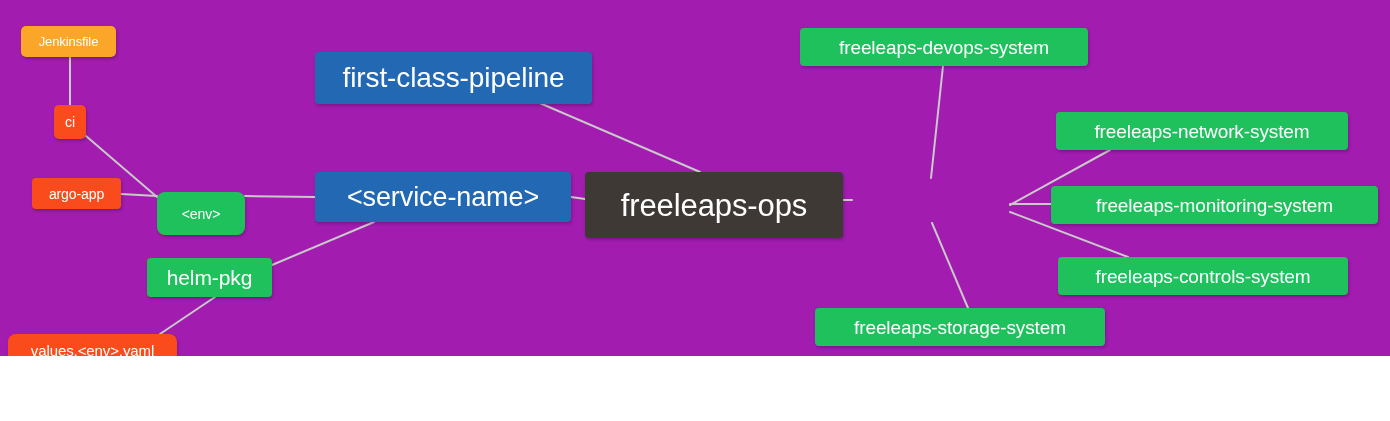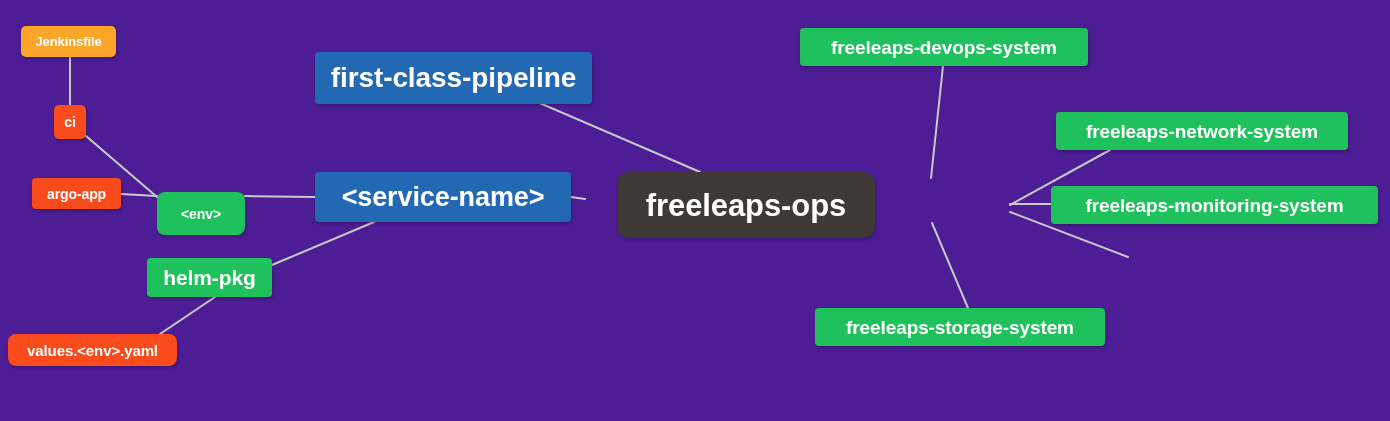--- a/index.html
+++ b/index.html
@@ -8,24 +8,23 @@
     padding: 0;
     background: #ffffff;
   }
   body {
     font-family: "Liberation Sans", sans-serif;
     -webkit-font-smoothing: antialiased;
   }
   #canvas {
     position: relative;
     width: 1390px;
-    height: 421px;
-    background: #4c1d95;
+    height: 356px;
+    background: #a21caf;
     overflow: hidden;
-    font-weight: bold;
   }
   #edge-layer {
     position: absolute;
     left: 0;
     top: 0;
     width: 1390px;
     height: 421px;
     pointer-events: none;
   }
   #node-layer {
@@ -92,29 +91,32 @@
       </div>
       <div class="node" style="left: 8px; top: 334px; width: 169px; height: 32px; background: rgb(250, 75, 28); font-size: 15px; border-radius: 8px;">
         <span class="node-label">values.&lt;env&gt;.yaml</span>
       </div>
       <div class="node" style="left: 315px; top: 36px; width: 277px; height: 52px; background: rgb(34, 104, 179); font-size: 28px; border-radius: 4px; margin-top: 16px;">
         <span class="node-label">first-class-pipeline</span>
       </div>
       <div class="node" style="left: 315px; top: 172px; width: 256px; height: 50px; background: rgb(34, 104, 179); font-size: 27px; border-radius: 4px;">
         <span class="node-label">&lt;service-name&gt;</span>
       </div>
-      <div class="node" style="left: 617px; top: 172px; width: 258px; height: 66px; background: rgb(62, 57, 53); font-size: 31px; border-radius: 12px;">
+      <div class="node" style="left: 585px; top: 172px; width: 258px; height: 66px; background: rgb(62, 57, 53); font-size: 31px; border-radius: 4px;">
         <span class="node-label">freeleaps-ops</span>
       </div>
       <div class="node" style="left: 800px; top: 28px; width: 288px; height: 38px; background: rgb(31, 193, 93); font-size: 19px; border-radius: 4px; text-align: center;">
         <span class="node-label">freeleaps-devops-system</span>
       </div>
       <div class="node" style="left: 1056px; top: 112px; width: 292px; height: 38px; background: rgb(31, 193, 93); font-size: 19px; border-radius: 4px;">
         <span class="node-label">freeleaps-network-system</span>
       </div>
       <div class="node" style="left: 1051px; top: 186px; width: 327px; height: 38px; background: rgb(31, 193, 93); font-size: 19px; border-radius: 4px;">
         <span class="node-label">freeleaps-monitoring-system</span>
       </div>
+      <div class="node" style="left: 1058px; top: 257px; width: 290px; height: 38px; background: rgb(31, 193, 93); font-size: 19px; border-radius: 4px;">
+        <span class="node-label">freeleaps-controls-system</span>
+      </div>
       <div class="node" style="left: 815px; top: 308px; width: 290px; height: 38px; background: rgb(31, 193, 93); font-size: 19px; border-radius: 4px;">
         <span class="node-label">freeleaps-storage-system</span>
       </div>
     </div>
 </div>
 
 </body></html>

